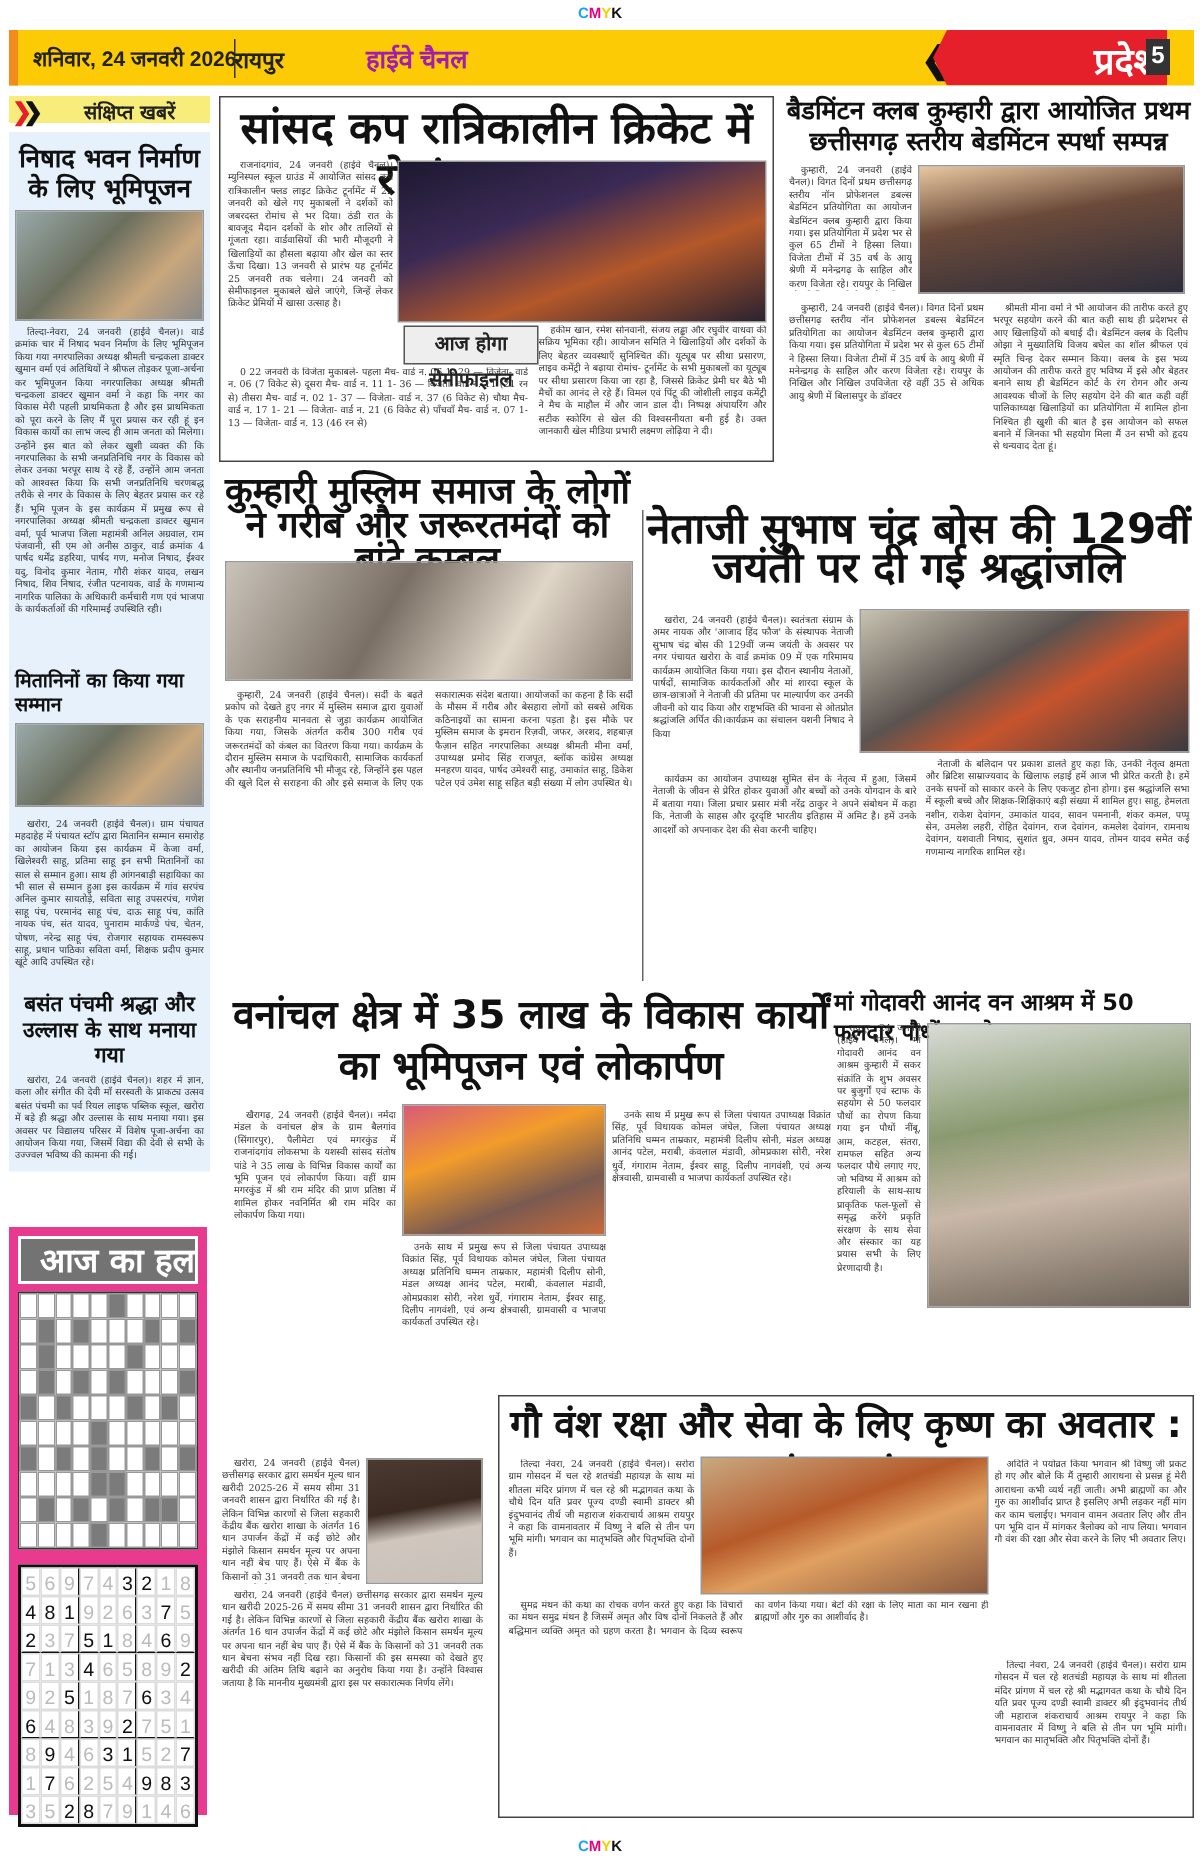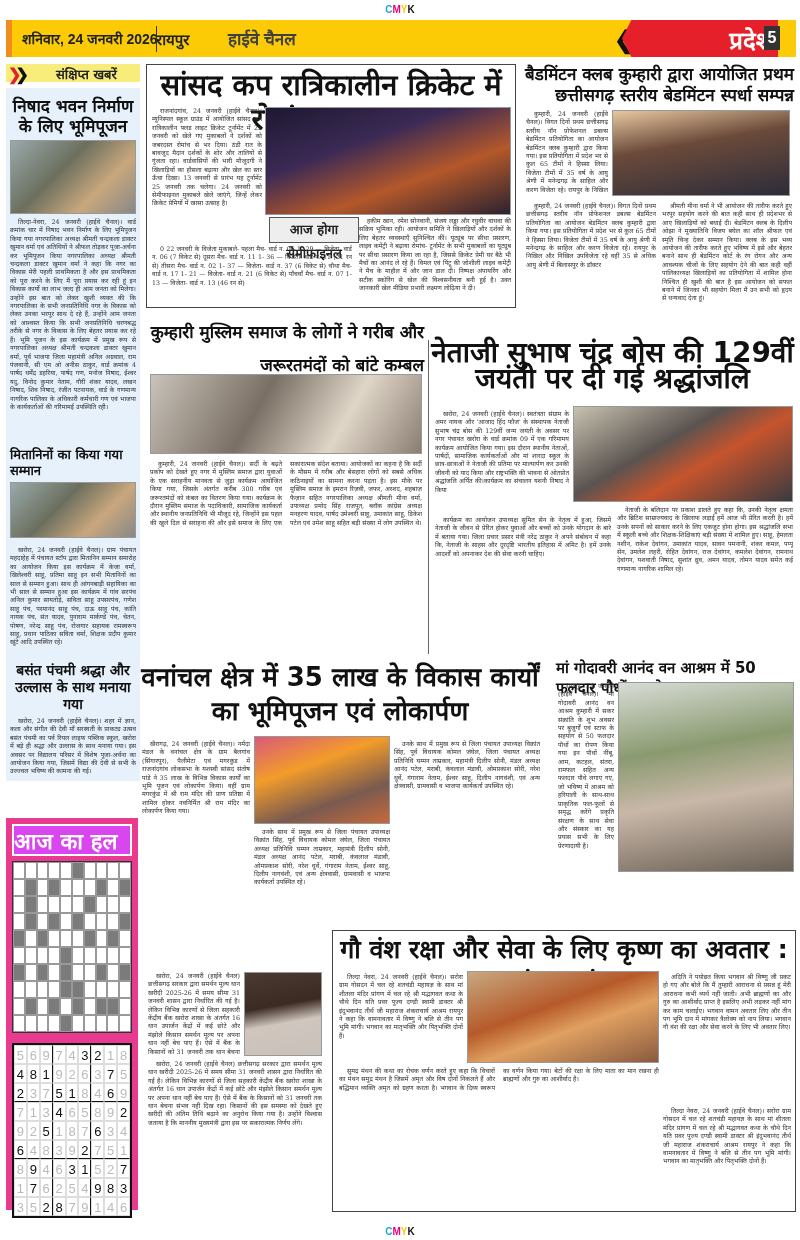--- a/index.html
+++ b/index.html
@@ -3,50 +3,50 @@
 <meta charset="utf-8">
 <style>
 *{box-sizing:border-box;margin:0;padding:0}
 body{width:800px;height:1240px;background:#fff;font-family:"DejaVu Serif",serif;color:#222;position:relative;overflow:hidden}
 .cmyk{position:absolute;left:0;width:800px;text-align:center;font:bold 10px "Liberation Sans",sans-serif;letter-spacing:0}
 .cmyk .c{color:#1aa6e6}.cmyk .m{color:#e6007e}.cmyk .y{color:#f3d000}.cmyk .k{color:#111}
 .topbar{position:absolute;top:20px;left:6px;width:496px;height:37px;background:#fccb06;border-left:6px solid #f28c1c}
 .topbar .date{position:absolute;left:10px;top:9px;font:bold 14px "Liberation Sans",sans-serif;color:#222}
 .topbar .sep{position:absolute;left:144px;top:6px;width:1px;height:26px;background:#333}
 .topbar .city{position:absolute;left:144px;top:9px;font:bold 15px "Liberation Sans",sans-serif}
-.topbar .brand{position:absolute;left:216px;top:7px;font:bold 17px "Liberation Sans",sans-serif;color:#404040}
+.topbar .brand{position:absolute;left:232px;top:7px;font:bold 17px "Liberation Sans",sans-serif;color:#a21caf}
 .section-tab{position:absolute;top:20px;left:502px;width:294px;height:37px;background:#fccb06}
 .section-tab .red{position:absolute;left:120px;top:0;width:156px;height:37px;background:#e5202a;clip-path:polygon(6% 0,100% 0,100% 100%,6% 100%,0 50%)}
 .section-tab .chev{position:absolute;left:112px;top:6px;font:bold 24px "Liberation Sans",sans-serif;color:#111}
 .section-tab .name{position:absolute;left:130px;top:3px;width:140px;text-align:right;font:bold 24px "Liberation Sans",sans-serif;color:#fff}
 .section-tab .pg{position:absolute;left:262px;top:6px;width:16px;height:24px;background:#333;color:#fff;font:bold 16px "Liberation Sans",sans-serif;text-align:center;line-height:24px}
 .col-left{position:absolute;left:6px;top:64px;width:134px}
 .brief-head{height:18px;background:#f8ec7a;position:relative}
 .brief-head .arrows{position:absolute;left:2px;top:1px;font:bold 16px "Liberation Sans",sans-serif;color:#e5202a;letter-spacing:-6px}
 .brief-head .arrows b{color:#111}
 .brief-head span.t{position:absolute;left:50px;top:1px;font:bold 13px "DejaVu Sans",sans-serif;color:#222}
 .bluebox{background:#e6f1fb;padding:4px 4px 6px}
 h2.lh{font:bold 17px "DejaVu Serif",serif;text-align:center;line-height:20px;color:#111;margin:4px 0}
 h3.lh{font:bold 13px "DejaVu Sans",sans-serif;line-height:16px;color:#111;margin:3px 0}
 .photo{background:linear-gradient(135deg,#9aa 0%,#6b6f5f 40%,#c9a77d 70%,#888 100%);border:1px solid #999}
 p.txt{font:6.3px/8.4px "DejaVu Serif",serif;text-align:justify;color:#333;text-indent:8px}
 .story{position:absolute}
 .crossbox{position:absolute;left:6px;top:818px;width:132px;height:392px;background:#e83a8e;padding:6px}
-.aaj{background:#d946ef;color:#fff;font:bold 22px "DejaVu Sans",sans-serif;text-align:left;height:32px;line-height:32px;border:2px solid #fff}
+.aaj{background:#737373;color:#fff;font:bold 22px "DejaVu Sans",sans-serif;text-align:right;height:32px;line-height:32px;border:2px solid #fff}
 .cw{display:grid;grid-template-columns:repeat(10,1fr);width:120px;margin-top:5px;background:#fff;border:1px solid #333}
 .cw div{height:17px;border:0.5px solid #999;background:#fff}
 .cw div.b{background:#7b7b7b}
 .sud{margin-top:10px;background:#fff;width:120px;display:grid;grid-template-columns:repeat(9,1fr);border:2px solid #111}
 .sud div{height:19px;font:13px "Liberation Sans",sans-serif;text-align:center;line-height:19px;color:#bbb;border:0.5px solid #ddd}
 .sud div.g{color:#111}
 .sud div.r3{border-bottom:1.5px solid #111}
 .sud div.c3{border-right:1.5px solid #111}
 .bordered{border:1.5px solid #444}
 h1.hd{font:bold 29px "DejaVu Sans",sans-serif;color:#111;text-align:center;line-height:34px}
-h1.hd2{font:bold 22px "DejaVu Sans",sans-serif;color:#111;text-align:right;line-height:26px}
+h1.hd2{font:bold 22px "DejaVu Sans",sans-serif;color:#111;text-align:center;line-height:26px}
 .pull{position:absolute;background:#eee;border:1px solid #555;font:bold 13px "DejaVu Sans",sans-serif;text-align:center;line-height:24px}
 </style>
 </head>
 <body>
 
 <div class="cmyk" style="top:4px"><span class="c">C</span><span class="m">M</span><span class="y">Y</span><span class="k">K</span></div>
 
 <div class="topbar">
   <span class="date">शनिवार, 24 जनवरी 2026</span>
   <span class="sep"></span>
@@ -279,34 +279,34 @@
 
 <div class="story" style="left:524px;top:64px;width:270px;height:274px">
   <h1 class="hd2" style="font-size:17px;line-height:21px">बैडमिंटन क्लब कुम्हारी द्वारा आयोजित प्रथम छत्तीसगढ़ स्तरीय बेडमिंटन स्पर्धा सम्पन्न</h1>
   <p class="txt" style="position:absolute;left:2px;top:46px;width:82px;height:84px;overflow:hidden">कुम्हारी, 24 जनवरी (हाईवे चैनल)। विगत दिनों प्रथम छत्तीसगढ़ स्तरीय नॉन प्रोफेशनल डबल्स बेडमिंटन प्रतियोगिता का आयोजन बेडमिंटन क्लब कुम्हारी द्वारा किया गया। इस प्रतियोगिता में प्रदेश भर से कुल 65 टीमों ने हिस्सा लिया। विजेता टीमों में 35 वर्ष के आयु श्रेणी में मनेन्द्रगढ़ के साहिल और करण विजेता रहे। रायपुर के निखिल और निखिल उपविजेता रहे वहीं 35 से अधिक आयु श्रेणी में बिलासपुर के डॉक्टर</p>
   <div class="photo" style="position:absolute;left:88px;top:46px;width:178px;height:86px;background:linear-gradient(170deg,#e8c8a0 0%,#6b4a3a 40%,#2c2c3a 100%)"></div>
   <p class="txt" style="position:absolute;left:2px;top:138px;width:130px;height:136px;overflow:hidden">कुम्हारी, 24 जनवरी (हाईवे चैनल)। विगत दिनों प्रथम छत्तीसगढ़ स्तरीय नॉन प्रोफेशनल डबल्स बेडमिंटन प्रतियोगिता का आयोजन बेडमिंटन क्लब कुम्हारी द्वारा किया गया। इस प्रतियोगिता में प्रदेश भर से कुल 65 टीमों ने हिस्सा लिया। विजेता टीमों में 35 वर्ष के आयु श्रेणी में मनेन्द्रगढ़ के साहिल और करण विजेता रहे। रायपुर के निखिल और निखिल उपविजेता रहे वहीं 35 से अधिक आयु श्रेणी में बिलासपुर के डॉक्टर</p>
   <p class="txt" style="position:absolute;left:138px;top:138px;width:130px;height:136px;overflow:hidden">श्रीमती मीना वर्मा ने भी आयोजन की तारीफ करते हुए भरपूर सहयोग करने की बात कही साथ ही प्रदेशभर से आए खिलाड़ियों को बधाई दी। बेडमिंटन क्लब के दिलीप ओझा ने मुख्यातिथि विजय बघेल का शॉल श्रीफल एवं स्मृति चिन्ह देकर सम्मान किया। क्लब के इस भव्य आयोजन की तारीफ करते हुए भविष्य में इसे और बेहतर बनाने साथ ही बेडमिंटन कोर्ट के रंग रोगन और अन्य आवश्यक चीजों के लिए सहयोग देने की बात कही वहीं पालिकाध्यक्ष खिलाड़ियों का प्रतियोगिता में शामिल होना निश्चित ही खुशी की बात है इस आयोजन को सफल बनाने में जिनका भी सहयोग मिला मैं उन सभी को हृदय से धन्यवाद देता हूं।</p>
 </div>
 
 <div class="story" style="left:146px;top:312px;width:278px;height:330px">
-  <h1 class="hd2" style="font-size:17px;line-height:33px;margin-top:4px">कुम्हारी मुस्लिम समाज के लोगों ने गरीब और जरूरतमंदों को बांटे कम्बल</h1>
+  <h1 class="hd2" style="font-size:24px;line-height:23px;margin-top:4px">कुम्हारी मुस्लिम समाज के लोगों ने गरीब और जरूरतमंदों को बांटे कम्बल</h1>
   <div class="photo" style="position:absolute;left:4px;top:62px;width:272px;height:80px;background:linear-gradient(120deg,#c9c3b9 0%,#7a6f64 40%,#e0d6c8 70%,#8a7e72 100%)"></div>
   <p class="txt" style="position:absolute;left:4px;top:148px;width:272px;height:182px;overflow:hidden;column-count:2;column-gap:8px">कुम्हारी, 24 जनवरी (हाईवे चैनल)। सर्दी के बढ़ते प्रकोप को देखते हुए नगर में मुस्लिम समाज द्वारा युवाओं के एक सराहनीय मानवता से जुड़ा कार्यक्रम आयोजित किया गया, जिसके अंतर्गत करीब 300 गरीब एवं जरूरतमंदों को कंबल का वितरण किया गया। कार्यक्रम के दौरान मुस्लिम समाज के पदाधिकारी, सामाजिक कार्यकर्ता और स्थानीय जनप्रतिनिधि भी मौजूद रहे, जिन्होंने इस पहल की खुले दिल से सराहना की और इसे समाज के लिए एक सकारात्मक संदेश बताया। आयोजकों का कहना है कि सर्दी के मौसम में गरीब और बेसहारा लोगों को सबसे अधिक कठिनाइयों का सामना करना पड़ता है। इस मौके पर मुस्लिम समाज के इमरान रिज़वी, जफर, अरशद, शहबाज़ फैज़ान सहित नगरपालिका अध्यक्ष श्रीमती मीना वर्मा, उपाध्यक्ष प्रमोद सिंह राजपूत, ब्लॉक कांग्रेस अध्यक्ष मनहरण यादव, पार्षद उमेश्वरी साहू, उमाकांत साहू, डिकेश पटेल एवं उमेश साहू सहित बड़ी संख्या में लोग उपस्थित थे।</p>
 </div>
 
 <div class="story" style="left:428px;top:340px;width:368px;height:314px;border-left:1px solid #666">
   <h1 class="hd" style="font-size:28px;line-height:26px">नेताजी सुभाष चंद्र बोस की 129वीं जयंती पर दी गई श्रद्धांजलि</h1>
   <p class="txt" style="position:absolute;left:6px;top:70px;width:134px;height:104px;overflow:hidden">खरोरा, 24 जनवरी (हाईवे चैनल)। स्वतंत्रता संग्राम के अमर नायक और 'आजाद हिंद फौज' के संस्थापक नेताजी सुभाष चंद्र बोस की 129वीं जन्म जयंती के अवसर पर नगर पंचायत खरोरा के वार्ड क्रमांक 09 में एक गरिमामय कार्यक्रम आयोजित किया गया। इस दौरान स्थानीय नेताओं, पार्षदों, सामाजिक कार्यकर्ताओं और मां शारदा स्कूल के छात्र-छात्राओं ने नेताजी की प्रतिमा पर माल्यार्पण कर उनकी जीवनी को याद किया और राष्ट्रभक्ति की भावना से ओतप्रोत श्रद्धांजलि अर्पित की।कार्यक्रम का संचालन यशनी निषाद ने किया</p>
   <div class="photo" style="position:absolute;left:144px;top:66px;width:220px;height:96px;background:linear-gradient(150deg,#c8c2b0 0%,#5a5350 40%,#c6542d 60%,#3a3a40 100%)"></div>
   <p class="txt" style="position:absolute;left:6px;top:176px;width:176px;height:136px;overflow:hidden">कार्यक्रम का आयोजन उपाध्यक्ष सुमित सेन के नेतृत्व में हुआ, जिसमें नेताजी के जीवन से प्रेरित होकर युवाओं और बच्चों को उनके योगदान के बारे में बताया गया। जिला प्रचार प्रसार मंत्री नरेंद्र ठाकुर ने अपने संबोधन में कहा कि, नेताजी के साहस और दूरदृष्टि भारतीय इतिहास में अमिट है। हमें उनके आदर्शों को अपनाकर देश की सेवा करनी चाहिए।</p>
   <p class="txt" style="position:absolute;left:188px;top:166px;width:176px;height:146px;overflow:hidden">नेताजी के बलिदान पर प्रकाश डालते हुए कहा कि, उनकी नेतृत्व क्षमता और ब्रिटिश साम्राज्यवाद के खिलाफ लड़ाई हमें आज भी प्रेरित करती है। हमें उनके सपनों को साकार करने के लिए एकजुट होना होगा। इस श्रद्धांजलि सभा में स्कूली बच्चे और शिक्षक-शिक्षिकाएं बड़ी संख्या में शामिल हुए। साहू, हेमलता नशीन, राकेश देवांगन, उमाकांत यादव, सावन पमनानी, शंकर कमल, पप्पू सेन, उमलेश लहरी, रोहित देवांगन, राज देवांगन, कमलेश देवांगन, रामनाथ देवांगन, यशवाती निषाद, सुशांत ध्रुव, अमन यादव, तोमन यादव समेत कई गणमान्य नागरिक शामिल रहे।</p>
 </div>
 
-<div class="story" style="left:138px;top:660px;width:404px;height:250px">
+<div class="story" style="left:152px;top:660px;width:404px;height:250px">
   <h1 class="hd" style="font-size:26px;line-height:34px">वनांचल क्षेत्र में 35 लाख के विकास कार्यों का भूमिपूजन एवं लोकार्पण</h1>
   <p class="txt" style="position:absolute;left:4px;top:80px;width:108px;height:168px;overflow:hidden">खैरागढ़, 24 जनवरी (हाईवे चैनल)। नर्मदा मंडल के वनांचल क्षेत्र के ग्राम बैलगांव (सिंगारपुर), पैलीमेटा एवं मगरकुंड में राजनांदगांव लोकसभा के यशस्वी सांसद संतोष पांडे ने 35 लाख के विभिन्न विकास कार्यों का भूमि पूजन एवं लोकार्पण किया। वहीं ग्राम मगरकुंड में श्री राम मंदिर की प्राण प्रतिष्ठा में शामिल होकर नवनिर्मित श्री राम मंदिर का लोकार्पण किया गया।</p>
   <div class="photo" style="position:absolute;left:116px;top:76px;width:136px;height:88px;background:linear-gradient(160deg,#d85a7a 0%,#f39c2a 35%,#7a5a50 70%,#c86a3a 100%)"></div>
   <p class="txt" style="position:absolute;left:116px;top:168px;width:136px;height:80px;overflow:hidden">उनके साथ में प्रमुख रूप से जिला पंचायत उपाध्यक्ष विक्रांत सिंह, पूर्व विधायक कोमल जंघेल, जिला पंचायत अध्यक्ष प्रतिनिधि घम्मन ताम्रकार, महामंत्री दिलीप सोनी, मंडल अध्यक्ष आनंद पटेल, मराबी, कंवलाल मंडावी, ओमप्रकाश सोरी, नरेश धुर्वे, गंगाराम नेताम, ईश्वर साहू, दिलीप नागवंशी, एवं अन्य क्षेत्रवासी, ग्रामवासी व भाजपा कार्यकर्ता उपस्थित रहे।</p>
   <p class="txt" style="position:absolute;left:256px;top:80px;width:146px;height:168px;overflow:hidden">उनके साथ में प्रमुख रूप से जिला पंचायत उपाध्यक्ष विक्रांत सिंह, पूर्व विधायक कोमल जंघेल, जिला पंचायत अध्यक्ष प्रतिनिधि घम्मन ताम्रकार, महामंत्री दिलीप सोनी, मंडल अध्यक्ष आनंद पटेल, मराबी, कंवलाल मंडावी, ओमप्रकाश सोरी, नरेश धुर्वे, गंगाराम नेताम, ईश्वर साहू, दिलीप नागवंशी, एवं अन्य क्षेत्रवासी, ग्रामवासी व भाजपा कार्यकर्ता उपस्थित रहे।</p>
 </div>
 
 <div class="story" style="left:556px;top:658px;width:240px;height:256px">
   <h1 class="hd2" style="font-size:15px;line-height:20px;text-align:left">मां गोदावरी आनंद वन आश्रम में 50 फलदार पौधों का रोपण</h1>
   <p class="txt" style="position:absolute;left:2px;top:24px;width:56px;height:230px;overflow:hidden">रायपुर, 24 जनवरी (हाईवे चैनल)। मां गोदावरी आनंद वन आश्रम कुम्हारी में सकर संक्रांति के शुभ अवसर पर बुजुर्गों एवं स्टाफ के सहयोग से 50 फलदार पौधों का रोपण किया गया इन पौधों नींबू, आम, कटहल, संतरा, रामफल सहित अन्य फलदार पौधे लगाए गए, जो भविष्य में आश्रम को हरियाली के साथ-साथ प्राकृतिक फल-फूलों से समृद्ध करेंगे प्रकृति संरक्षण के साथ सेवा और संस्कार का यह प्रयास सभी के लिए प्रेरणादायी है।</p>

